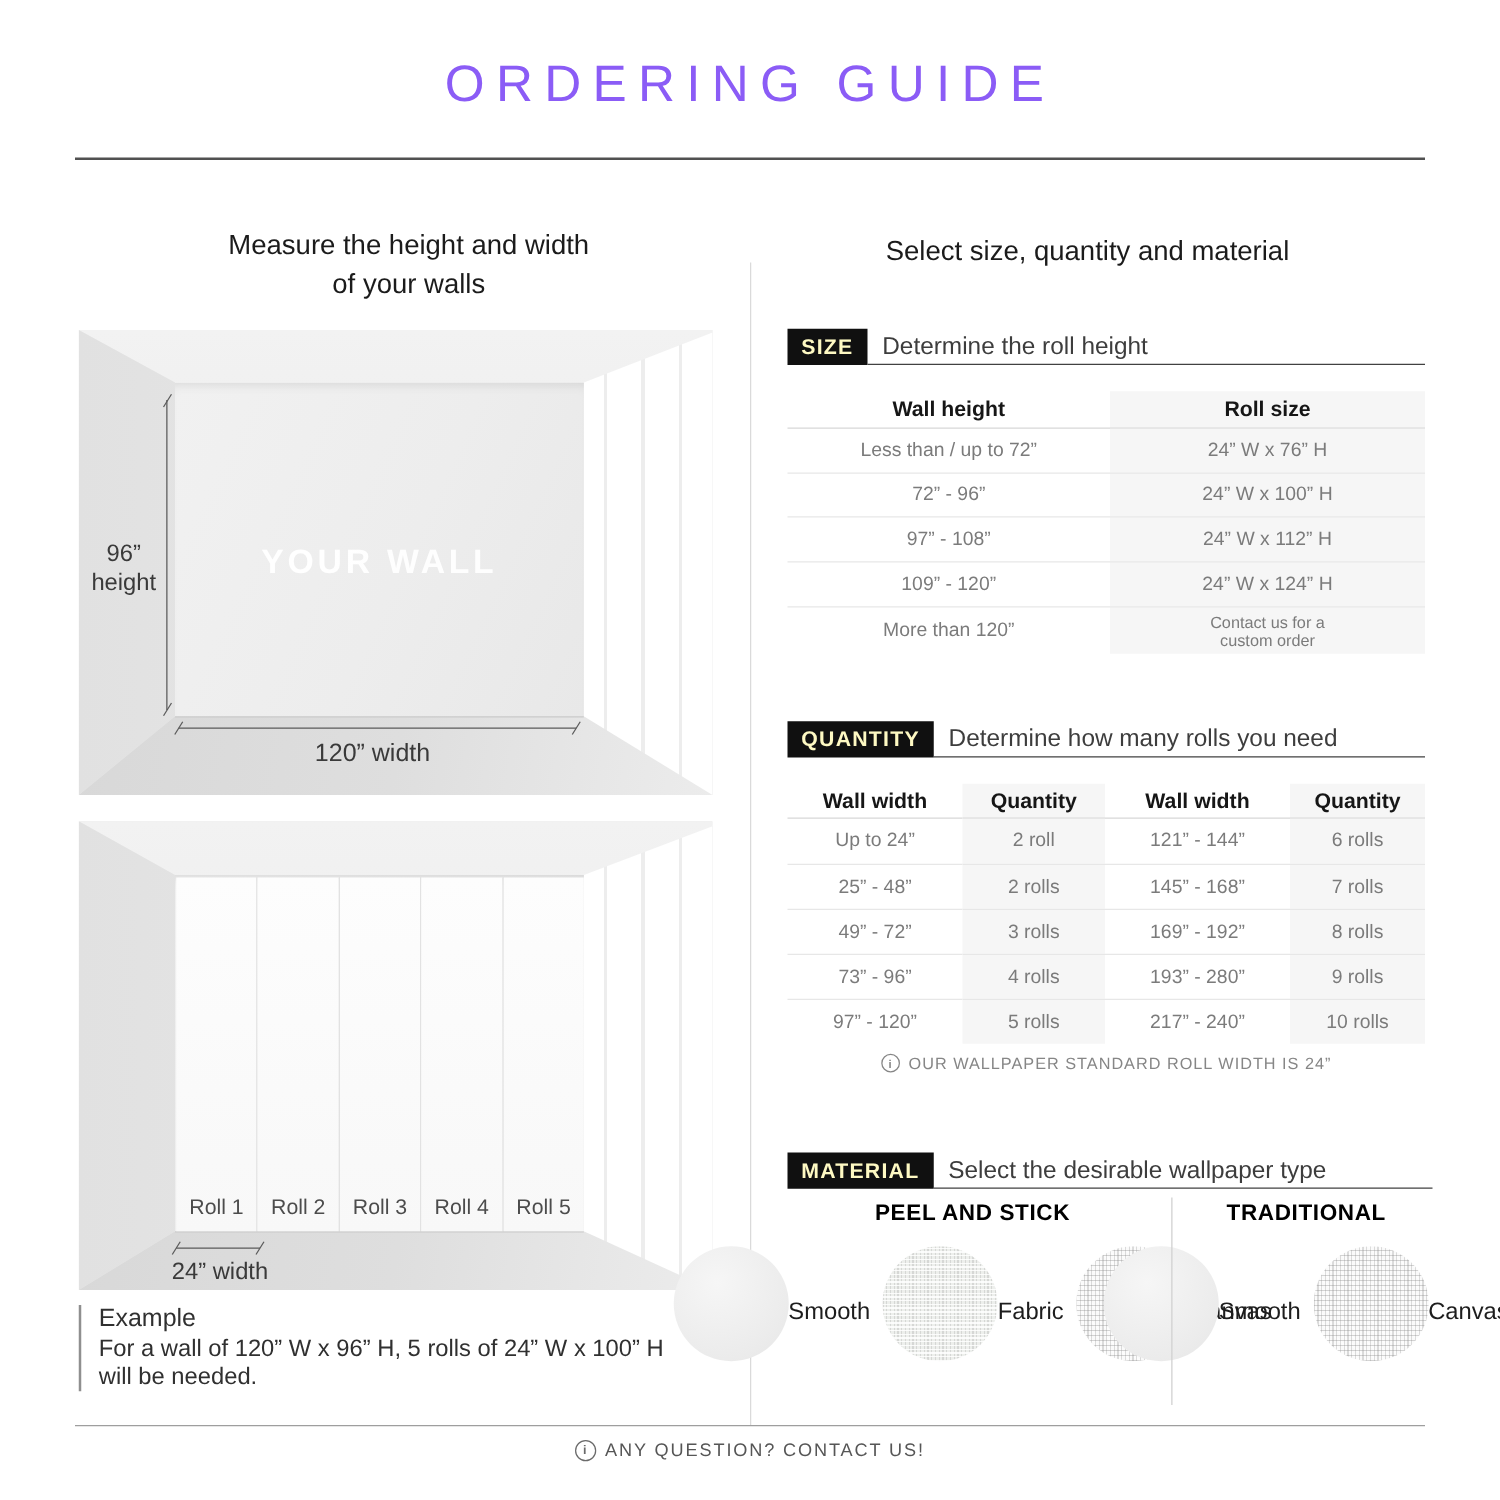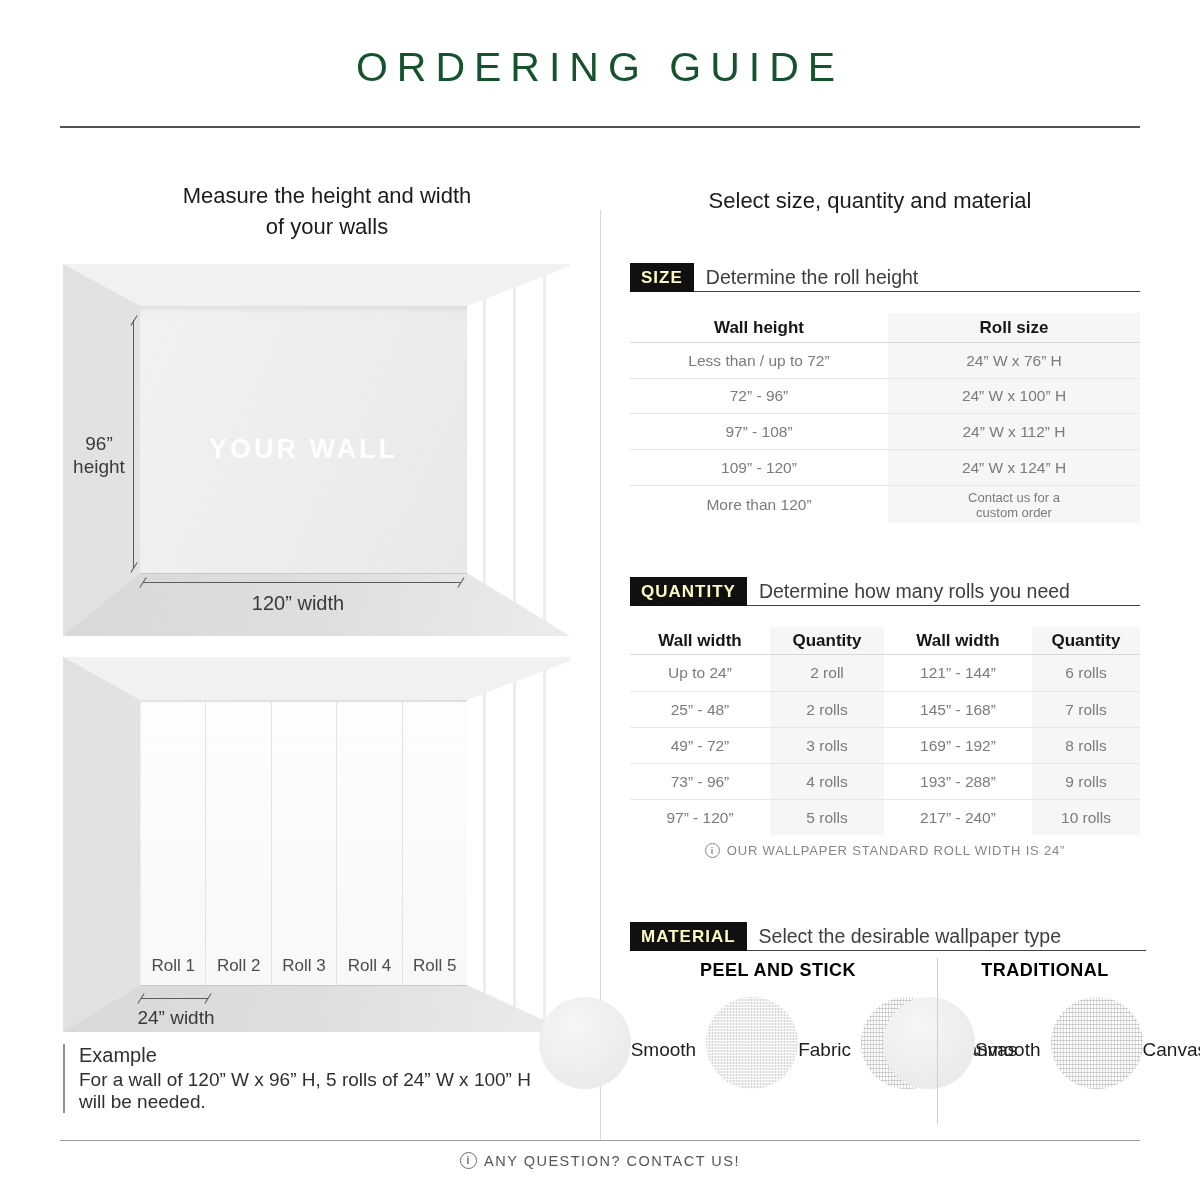--- a/index.html
+++ b/index.html
@@ -1,21 +1,21 @@
 <!DOCTYPE html>
 <html><head>
 <meta charset="utf-8">
 <style>
   html,body{margin:0;padding:0;background:#fff;}
   .page{position:relative;width:1200px;height:1200px;margin:0 auto;background:#ffffff;
         font-family:"Liberation Sans","DejaVu Sans",sans-serif;color:#1c1c1c;overflow:hidden;}
 
   
   .main-title{position:absolute;top:44px;left:0;width:1200px;text-align:center;
-              font-size:41px;font-weight:500;letter-spacing:9px;color:#14532d;}
+              font-size:41px;font-weight:500;letter-spacing:9px;color:#8b5cf6;}
   .hr-top{position:absolute;left:60px;top:126px;width:1080px;height:2px;background:#515151;}
   .hr-bottom{position:absolute;left:60px;top:1140px;width:1080px;height:1px;background:#9e9e9e;}
   .col-divider{position:absolute;left:600px;top:210px;width:1px;height:930px;background:#dadada;}
 
   .col-heading{position:absolute;text-align:center;font-size:22px;line-height:31px;
                font-weight:500;color:#1b1b1b;}
   .heading-left{left:63px;top:180px;width:528px;}
   .heading-right{left:630px;top:185px;width:480px;}
 
   
@@ -228,21 +228,21 @@
         <div class="c td">25” - 48”</div>
         <div class="c td alt">2 rolls</div>
         <div class="c td">145” - 168”</div>
         <div class="c td alt">7 rolls</div>
         <div class="c td">49” - 72”</div>
         <div class="c td alt">3 rolls</div>
         <div class="c td">169” - 192”</div>
         <div class="c td alt">8 rolls</div>
         <div class="c td">73” - 96”</div>
         <div class="c td alt">4 rolls</div>
-        <div class="c td">193” - 288”</div>
+        <div class="c td">193” - 280”</div>
         <div class="c td alt">9 rolls</div>
         <div class="c td">97” - 120”</div>
         <div class="c td alt">5 rolls</div>
         <div class="c td">217” - 240”</div>
         <div class="c td alt">10 rolls</div>
       </div>
     <div class="note">
       <span class="info-icon">i</span>
       <span>OUR WALLPAPER STANDARD ROLL WIDTH IS 24”</span>
     </div>

